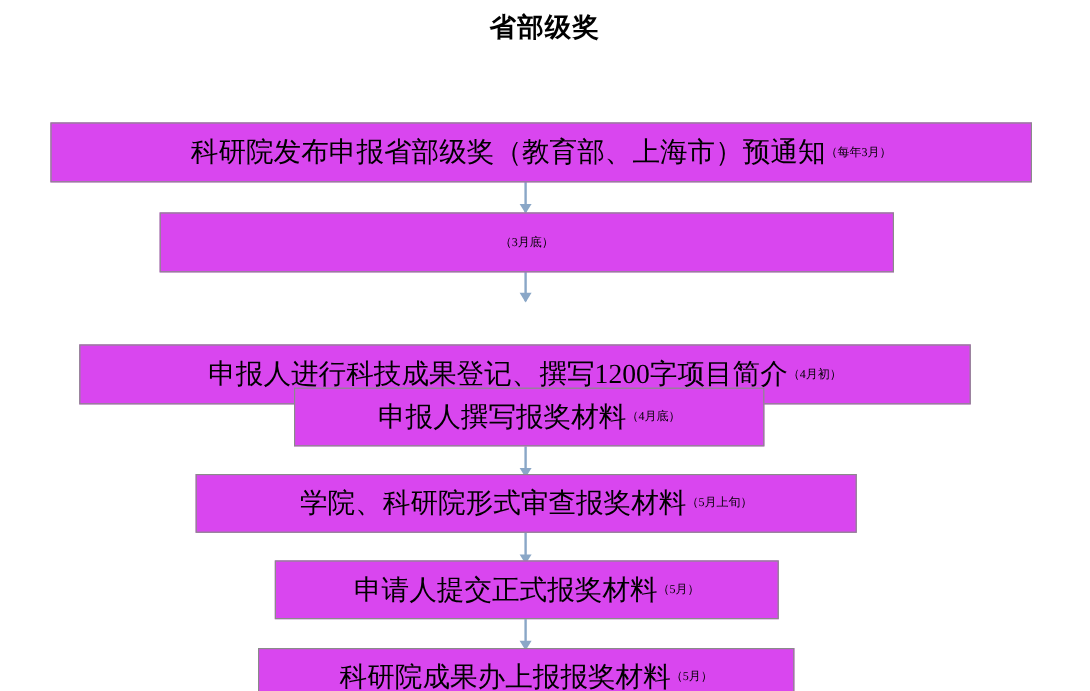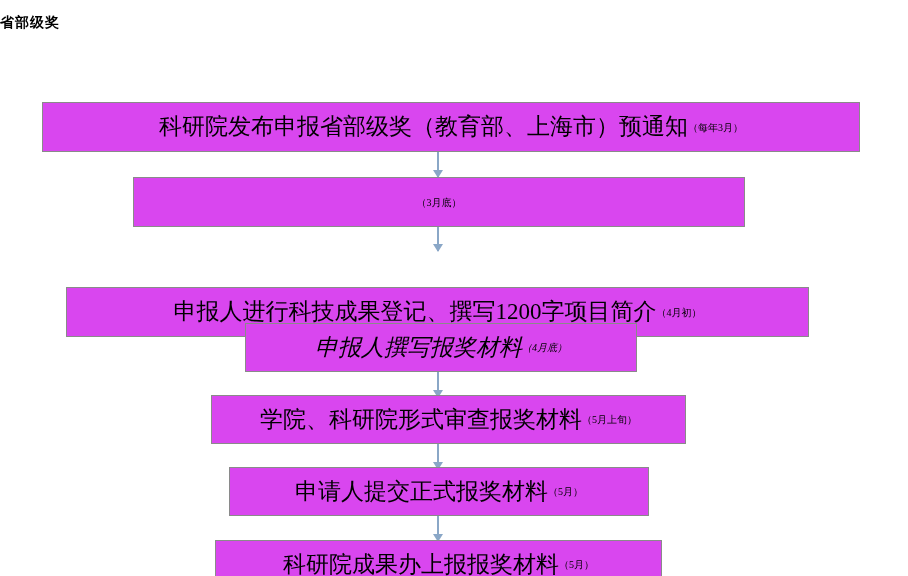--- a/index.html
+++ b/index.html
@@ -10,21 +10,22 @@
     width: 908px;
     height: 576px;
     background: #ffffff;
     font-family: "Liberation Serif", "DejaVu Serif", serif;
     color: #000000;
     overflow: hidden;
     position: relative;
   }
 
   #title {
-    font-size: 14px;
+    text-align: center;
+    font-size: 22px;
     font-weight: bold;
     letter-spacing: 1px;
     margin: 8px 0 0 0;
     padding: 0;
     line-height: 30px;
     font-family: "Liberation Serif", "DejaVu Serif", serif;
   }
 
   #flow {
     position: relative;
@@ -96,26 +97,26 @@
 
   <div class="node" style="left:133px; top:139px; width:612px; height:50px;">
       <span class="note">（3月底）</span>
   </div>
 
   <div class="node" style="left:66px; top:212px; width:743px; height:50px;margin-top:37px;">
     <span class="main">申报人进行科技成果登记、撰写1200字项目简介</span>
       <span class="note">（4月初）</span>
   </div>
 
-  <div class="node" style="left:245px; top:285px; width:392px; height:49px;font-style:italic;">
+  <div class="node" style="left:245px; top:285px; width:392px; height:49px;">
     <span class="main">申报人撰写报奖材料</span>
       <span class="note">（4月底）</span>
   </div>
 
-  <div class="node" style="left:163px; top:357px; width:475px; height:49px;margin-left:48px;">
+  <div class="node" style="left:163px; top:357px; width:551px; height:49px;">
     <span class="main">学院、科研院形式审查报奖材料</span>
       <span class="note">（5月上旬）</span>
   </div>
 
   <div class="node" style="left:229px; top:429px; width:420px; height:49px;">
     <span class="main">申请人提交正式报奖材料</span>
       <span class="note">（5月）</span>
   </div>
 
   <div class="node" style="left:215px; top:502px; width:447px; height:49px;">

